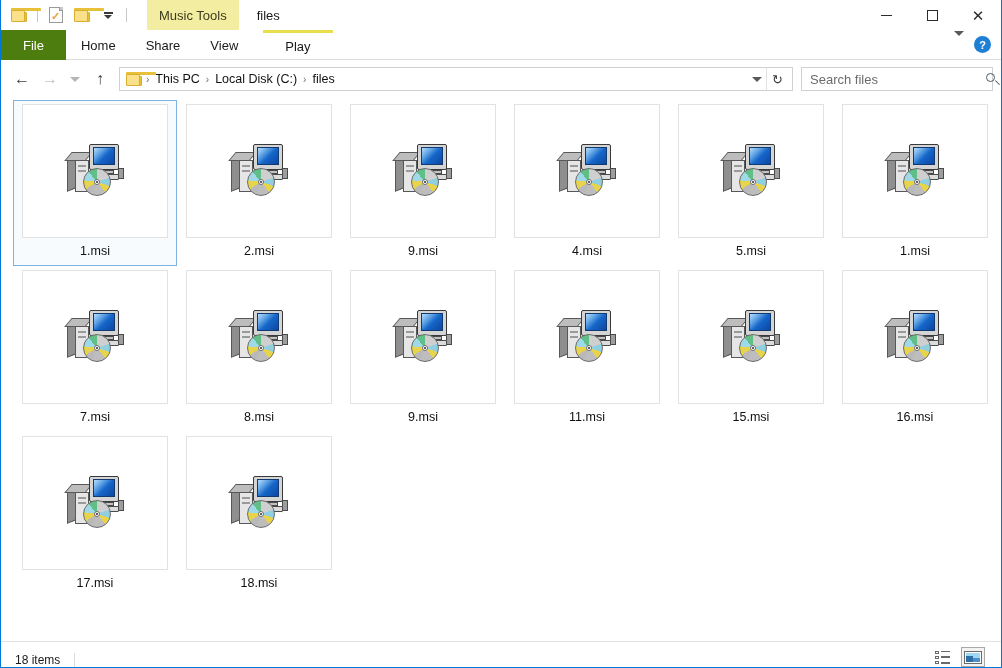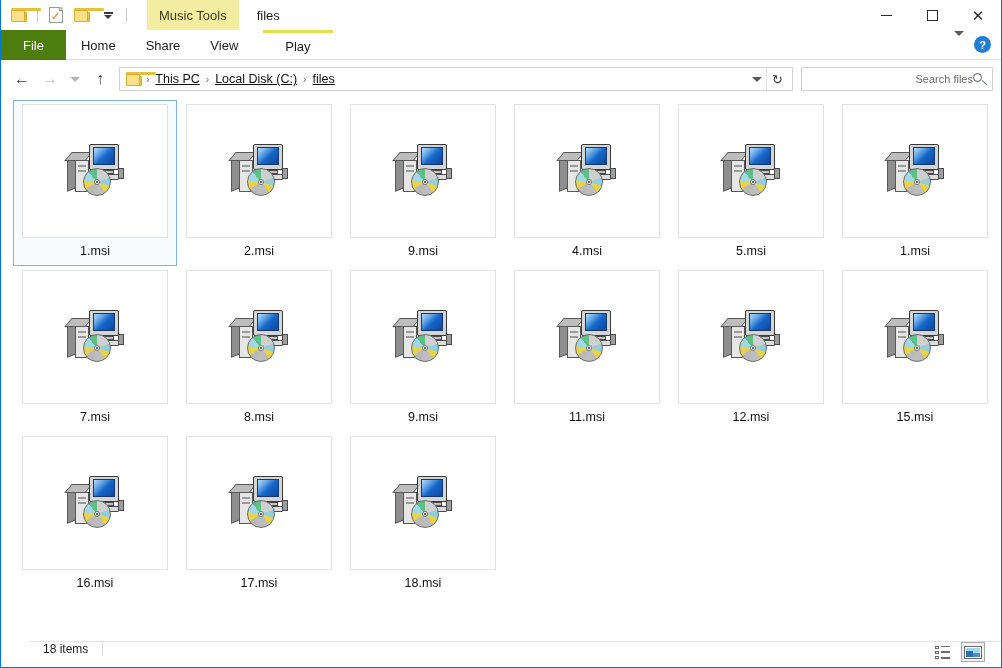--- a/index.html
+++ b/index.html
@@ -173,21 +173,21 @@
     flex: 1;
     height: 24px;
     border: 1px solid #d0d0d0;
     background: #ffffff;
     display: flex; align-items: center;
     padding: 0 4px;
     margin-left: 4px;
     min-width: 0;
   }
   .crumbs { display: flex; align-items: center; gap: 0; font-size: 12.5px; color: #111; flex:1; overflow:hidden;}
-  .crumb { padding: 0 5px; white-space: nowrap; text-decoration: underline; }
+  .crumb { padding: 0 5px; white-space: nowrap; }
   .crumb-sep { color: #6d6d6d; font-size: 10px; padding: 0 1px; }
   .crumb-ico { padding: 0 3px 0 2px; display:flex; align-items:center; }
   .crumbbox .tail { display:flex; align-items:center; gap:0; }
   .crumb-dd {
     width: 18px; height: 22px; display:flex; align-items:center; justify-content:center;
   }
   .crumb-refresh {
     width: 22px; height: 22px; display:flex; align-items:center; justify-content:center;
     border-left: 1px solid #e2e2e2;
     font-size: 13px; color:#3b3b3b;
@@ -195,22 +195,22 @@
   .searchbox {
     width: 192px; height: 24px;
     border: 1px solid #d0d0d0;
     background: #fff;
     display: flex; align-items: center;
     margin-left: 6px;
     padding: 0 6px 0 8px;
   }
   .searchbox input {
     flex: 1; border: none; outline: none;
-    font-size: 11px; font-family: "Liberation Sans", sans-serif;
-    color: #111; background: transparent; text-align: right;
+    font-size: 13px; font-family: "Liberation Sans", sans-serif;
+    color: #111; background: transparent;
   }
   .searchbox input::placeholder { color: #6b6b6b; }
   .mag {
     width: 13px; height: 13px; position: relative; flex: none;
   }
   .mag .ring {
     position:absolute; left:0; top:0; width:9px;height:9px;
     border:1.4px solid #4a5a6a; border-radius:50%;
   }
   .mag .handle {
@@ -325,25 +325,24 @@
   }
   .msi-ico .cd-hole {
     position:absolute; left:33px; top:39px; width:2px; height:2px;
     border-radius:50%; background:#2a2a2a;
   }
 
   
   .statusbar {
     height: 26px;
     border-top: 1px solid #e3e3e3;
-    display: flex; align-items: flex-start;
+    display: flex; align-items: flex-end;
     padding: 0 12px 0 14px;
     background: #ffffff;
     flex: none;
-    margin-left: 28px;
   }
   .status-text { font-size: 12px; color: #1a1a1a; }
   .status-sep { width:1px; height:14px; background:#dcdcdc; margin-left:14px; }
   .view-btns { margin-left: auto; display: flex; gap: 6px; padding-right: 4px;}
   .view-btn {
     width: 24px; height: 20px;
     display: flex; align-items: center; justify-content: center;
   }
   .view-btn.active { border: 1px solid #a8a8a8; background:#f3f3f3; }
 
@@ -695,41 +694,20 @@
               <span class="mon-base"></span>
               <span class="mon-case"></span>
               <span class="mon-screen"></span>
               <span class="mon-gloss"></span>
               <span class="cd"></span>
               <span class="cd-hub"></span>
               <span class="cd-hole"></span>
             </div>
           </div>
           <div class="label">11.msi</div>
-        </div>
-        <div class="cell">
-          <div class="thumb">
-            <div class="msi-ico">
-              <span class="tower-side"></span>
-              <span class="tower-top"></span>
-              <span class="tower-front"></span>
-              <span class="tower-slot"></span>
-              <span class="tower-slot2"></span>
-              <span class="mon-side"></span>
-              <span class="mon-stand"></span>
-              <span class="mon-base"></span>
-              <span class="mon-case"></span>
-              <span class="mon-screen"></span>
-              <span class="mon-gloss"></span>
-              <span class="cd"></span>
-              <span class="cd-hub"></span>
-              <span class="cd-hole"></span>
-            </div>
-          </div>
-          <div class="label">12.msi</div>
         </div>
         <div class="cell">
           <div class="thumb">
             <div class="msi-ico">
               <span class="tower-side"></span>
               <span class="tower-top"></span>
               <span class="tower-front"></span>
               <span class="tower-slot"></span>
               <span class="tower-slot2"></span>
               <span class="mon-side"></span>

